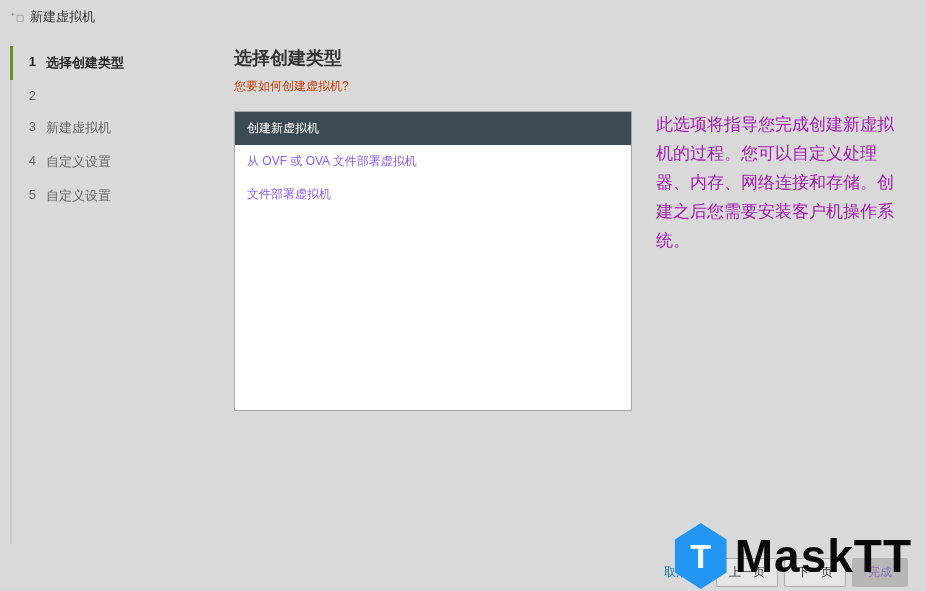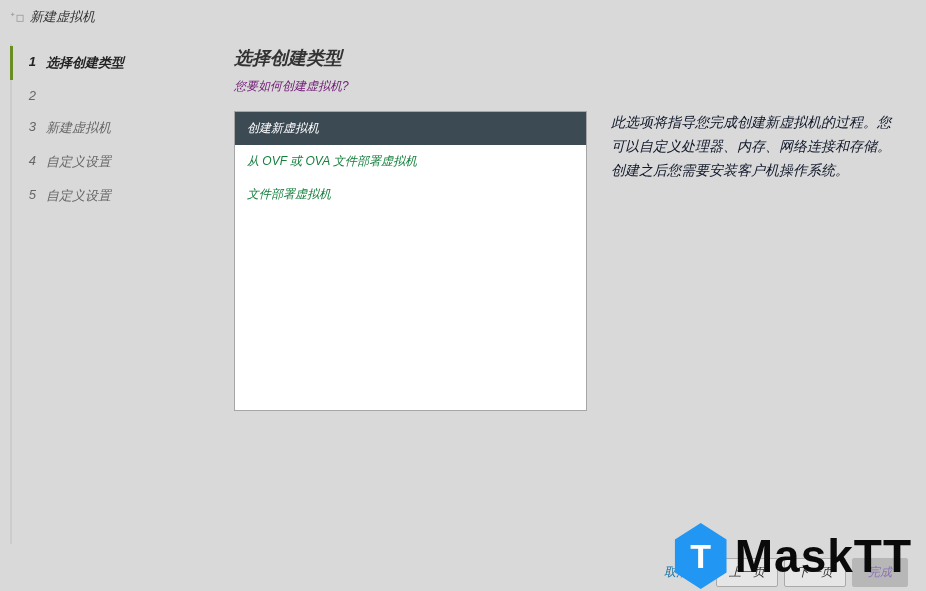--- a/index.html
+++ b/index.html
@@ -11,21 +11,20 @@
       overflow: hidden;
       font-size: 13px;
       color: #333;
     }
     .dialog {
       width: 100%;
       height: 100%;
       background: #d9d9d9;
       display: flex;
       flex-direction: column;
-      font-style: italic;
     }
     .dialog-header {
       padding: 8px 10px;
       display: flex;
       align-items: center;
       gap: 6px;
     }
     .dialog-header .vm-icon {
       width: 14px;
       height: 14px;
@@ -69,51 +68,51 @@
       min-width: 0;
     }
     .panel-title {
       font-size: 18px;
       color: #333;
       padding: 2px 6px 6px 6px;
       font-weight: bold;
     }
     .panel-subtitle {
       font-size: 12px;
-      color: #701a75;
+      color: #c2410c;
       padding: 2px 6px 16px 6px;
     }
     .panel-content {
       display: flex;
       gap: 24px;
       flex: 1;
       padding: 0 6px;
       min-height: 0;
     }
     .options-box {
-      width: 353px;
+      width: 398px;
       border: 1px solid #a6a6a6;
       background: #fff;
       height: 300px;
       overflow: hidden;
     }
     .option-item {
       padding: 8px 12px;
       font-size: 12px;
-      color: #15803d;
+      color: #8b5cf6;
       cursor: pointer;
     }
     .option-item.selected {
       background: #3c4a54;
       color: #fff;
     }
     .description-box {
       flex: 1;
-      font-size: 14px;
-      color: #0f172a;
+      font-size: 17px;
+      color: #a21caf;
       line-height: 1.7;
       padding-right: 8px;
     }
     .dialog-footer {
       display: flex;
       justify-content: flex-end;
       gap: 6px;
       padding: 14px 18px 4px 12px;
       align-items: center;
     }

